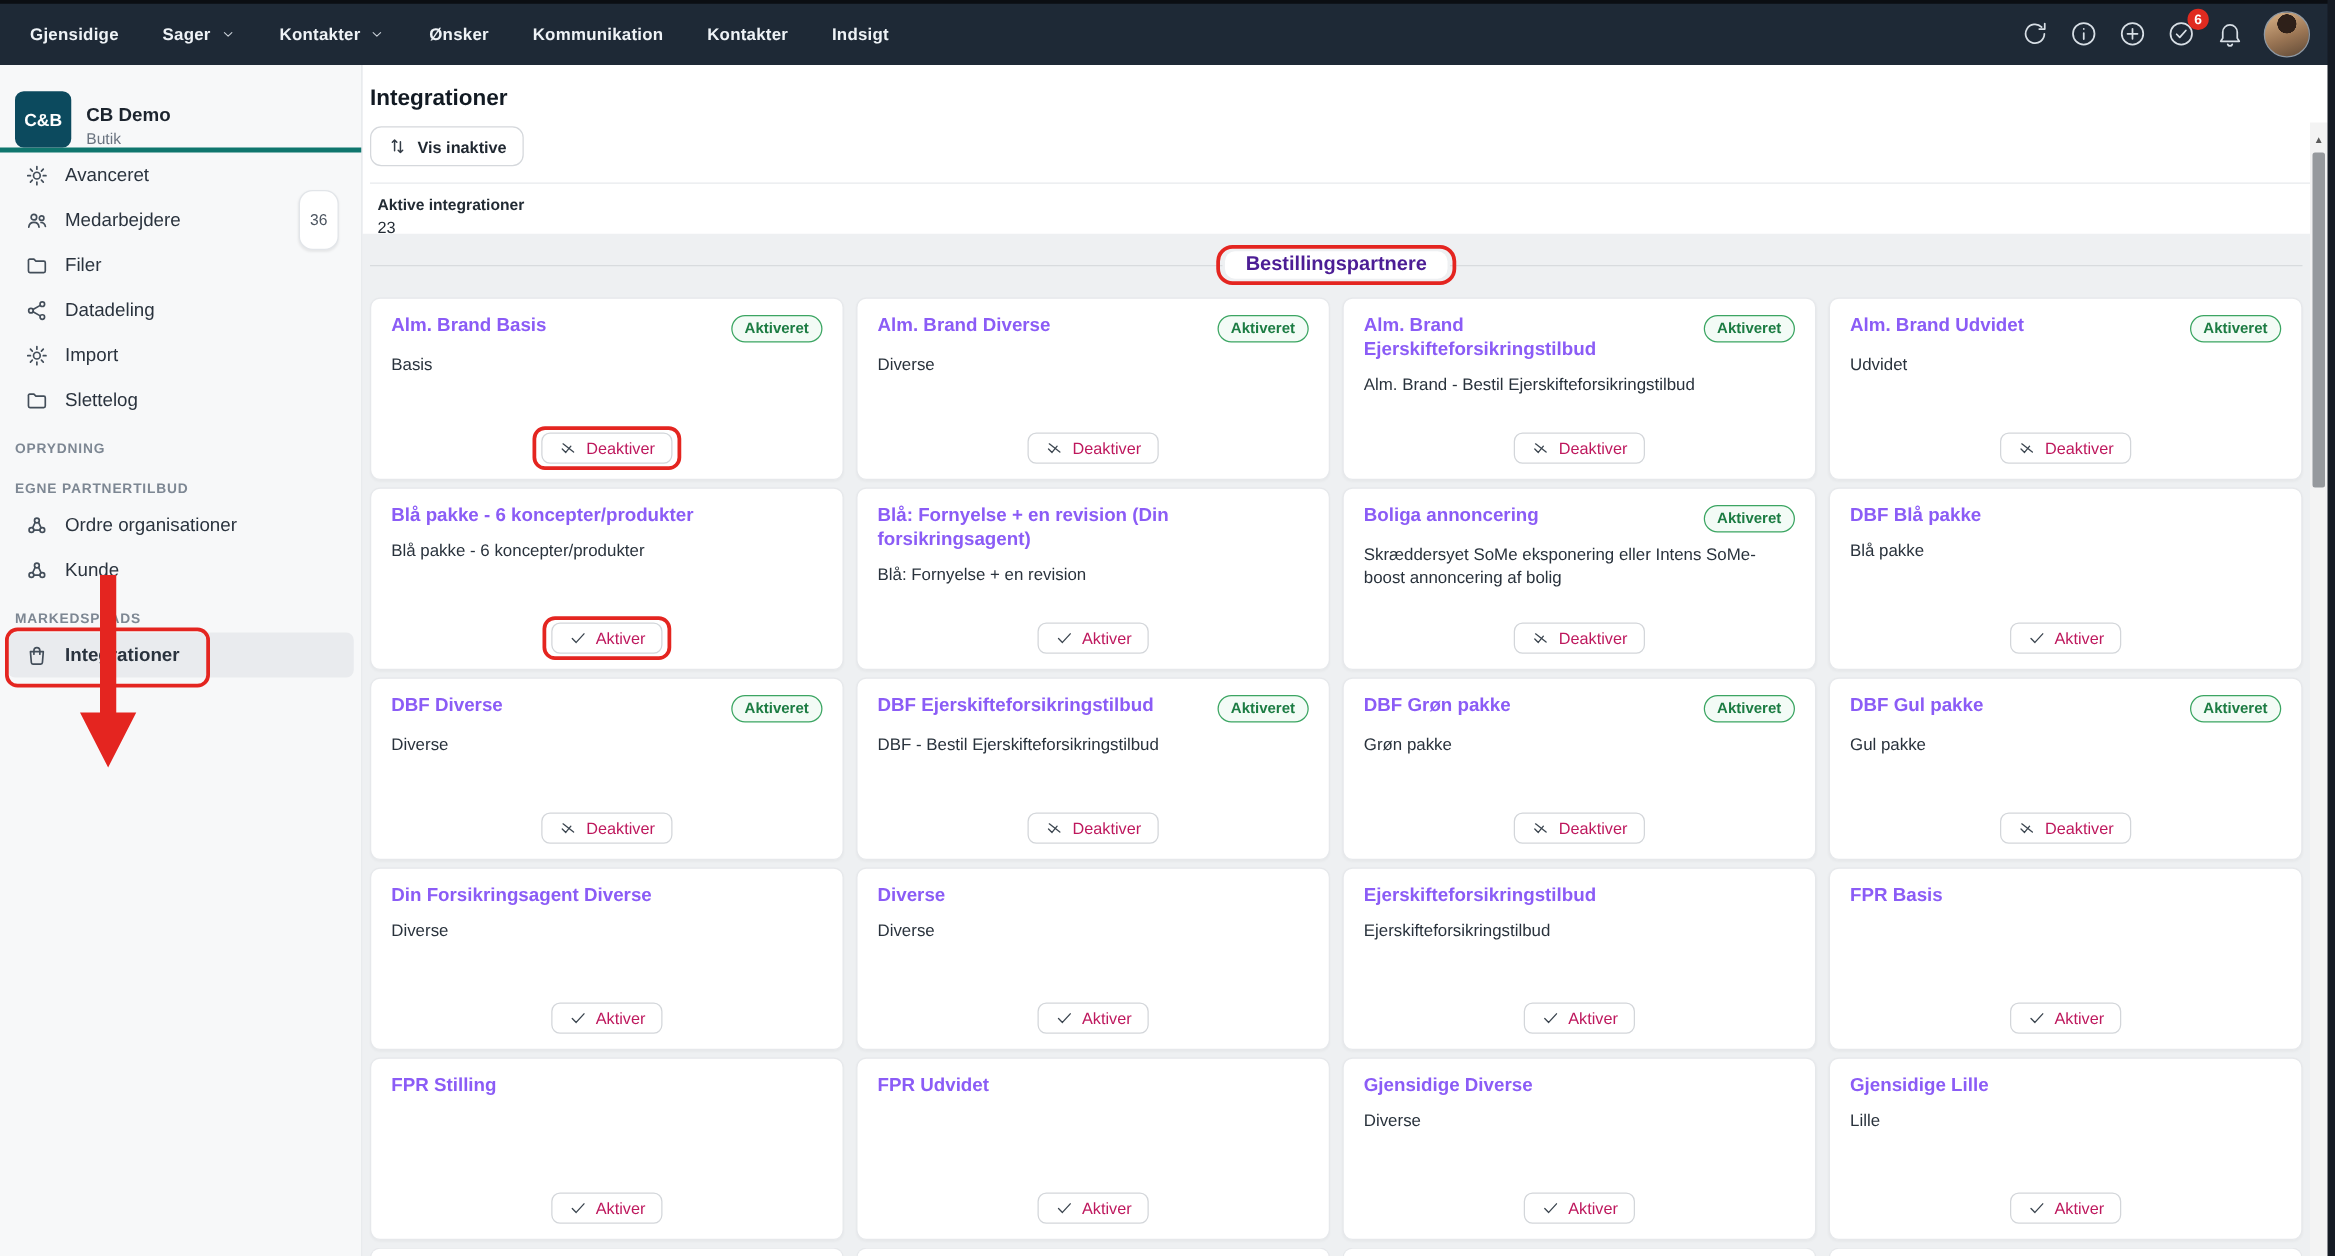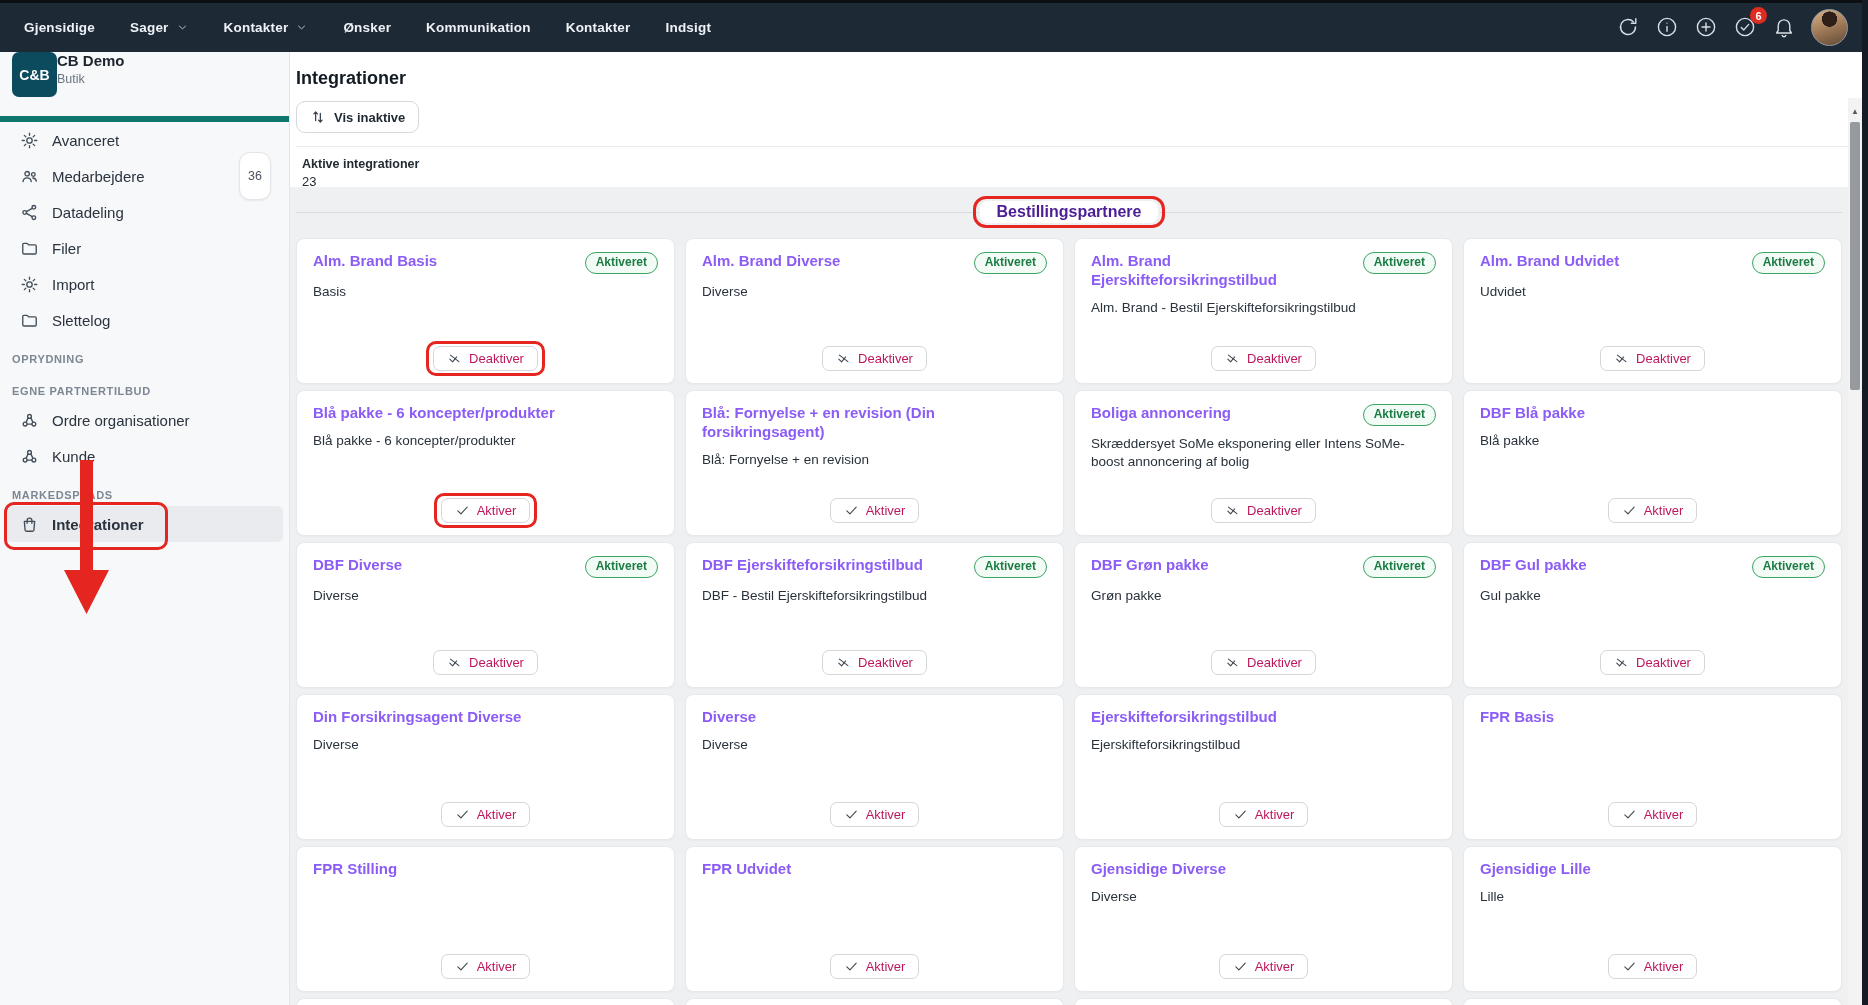--- a/index.html
+++ b/index.html
@@ -23,22 +23,22 @@
   .badge-red{position:absolute;top:-8px;right:-10px;background:#e02b20;color:#fff;
              font-size:11px;font-weight:700;min-width:17px;height:17px;border-radius:9px;
              display:flex;align-items:center;justify-content:center;padding:0 3px;box-sizing:border-box}
   .avatar{width:35px;height:35px;border-radius:50%;border:1px solid #8f99a4;cursor:pointer;
           background:radial-gradient(circle at 50% 26%, #2e2019 0 24%, rgba(0,0,0,0) 25%),
                      linear-gradient(160deg,#cfa87e 10%,#9a7554 55%,#5f4936 100%)}
 
   
   .sidebar{position:absolute;top:52px;left:0;width:290px;bottom:0;background:#f7f8f9;
            border-right:1px solid #e3e6e9;box-sizing:border-box;z-index:10}
-  .store{display:flex;align-items:flex-start;gap:0;height:70px;padding:0 12px;
-         border-bottom:6px solid #0f766e;box-sizing:border-box}
+  .store{display:flex;align-items:flex-end;gap:12px;height:70px;padding:0 12px;
+         border-bottom:4px solid #0f766e;box-sizing:border-box}
   .store-logo{width:45px;height:45px;border-radius:7px;background:#0c4a5e;color:#fff;
               font-weight:700;font-size:14px;display:flex;align-items:center;justify-content:center;flex:none}
   .store-name{font-size:15px;font-weight:700;color:#1c242e;line-height:1.25}
   .store-type{font-size:12.5px;color:#6b7480;margin-top:1px}
   .side-item{height:36px;margin:0 6px;display:flex;align-items:center;gap:13px;
              padding:0 12px 0 14px;border-radius:6px;color:#2a333e;font-size:15px;
              position:relative;cursor:pointer;box-sizing:border-box}
   .side-item.active{background:#e9ebee;font-weight:700}
   .s-icon{width:19px;height:19px;color:#434e5a;flex:none}
   .s-icon svg{width:19px;height:19px}
@@ -185,35 +185,35 @@
               <circle cx="16.8" cy="9.5" r="2.3"></circle>
               <path d="M16.2 13.9c2.3.1 4 1.6 4.4 4"></path>
             </svg>
           </span>
           <span>Medarbejdere</span>
           <span class="side-badge">36</span>
         </div>
         <div class="side-item">
           <span class="s-icon">
             <svg viewBox="0 0 24 24" fill="none" stroke="currentColor" stroke-width="1.7" stroke-linecap="round" stroke-linejoin="round">
+              <path d="M3.5 7.5v10a1.5 1.5 0 0 0 1.5 1.5h14a1.5 1.5 0 0 0 1.5-1.5V9a1.5 1.5 0 0 0-1.5-1.5h-8l-2-2H5A1.5 1.5 0 0 0 3.5 7.5z"></path>
+            </svg>
+          </span>
+          <span>Filer</span>
+        </div>
+        <div class="side-item">
+          <span class="s-icon">
+            <svg viewBox="0 0 24 24" fill="none" stroke="currentColor" stroke-width="1.7" stroke-linecap="round" stroke-linejoin="round">
               <circle cx="6" cy="12" r="2.3"></circle>
               <circle cx="17.5" cy="5.5" r="2.3"></circle>
               <circle cx="17.5" cy="18.5" r="2.3"></circle>
               <path d="M8.1 10.9l7.3-4.2M8.1 13.1l7.3 4.2"></path>
             </svg>
           </span>
           <span>Datadeling</span>
-        </div>
-        <div class="side-item">
-          <span class="s-icon">
-            <svg viewBox="0 0 24 24" fill="none" stroke="currentColor" stroke-width="1.7" stroke-linecap="round" stroke-linejoin="round">
-              <path d="M3.5 7.5v10a1.5 1.5 0 0 0 1.5 1.5h14a1.5 1.5 0 0 0 1.5-1.5V9a1.5 1.5 0 0 0-1.5-1.5h-8l-2-2H5A1.5 1.5 0 0 0 3.5 7.5z"></path>
-            </svg>
-          </span>
-          <span>Filer</span>
         </div>
         <div class="side-item">
           <span class="s-icon">
             <svg viewBox="0 0 24 24" fill="none" stroke="currentColor" stroke-width="1.7" stroke-linecap="round" stroke-linejoin="round">
               <circle cx="12" cy="12" r="3.4"></circle>
               <path d="M12 2.8v2.7M12 18.5v2.7M2.8 12h2.7M18.5 12h2.7M5.5 5.5l1.9 1.9M16.6 16.6l1.9 1.9M18.5 5.5l-1.9 1.9M7.4 16.6l-1.9 1.9"></path>
             </svg>
           </span>
           <span>Import</span>
         </div>

